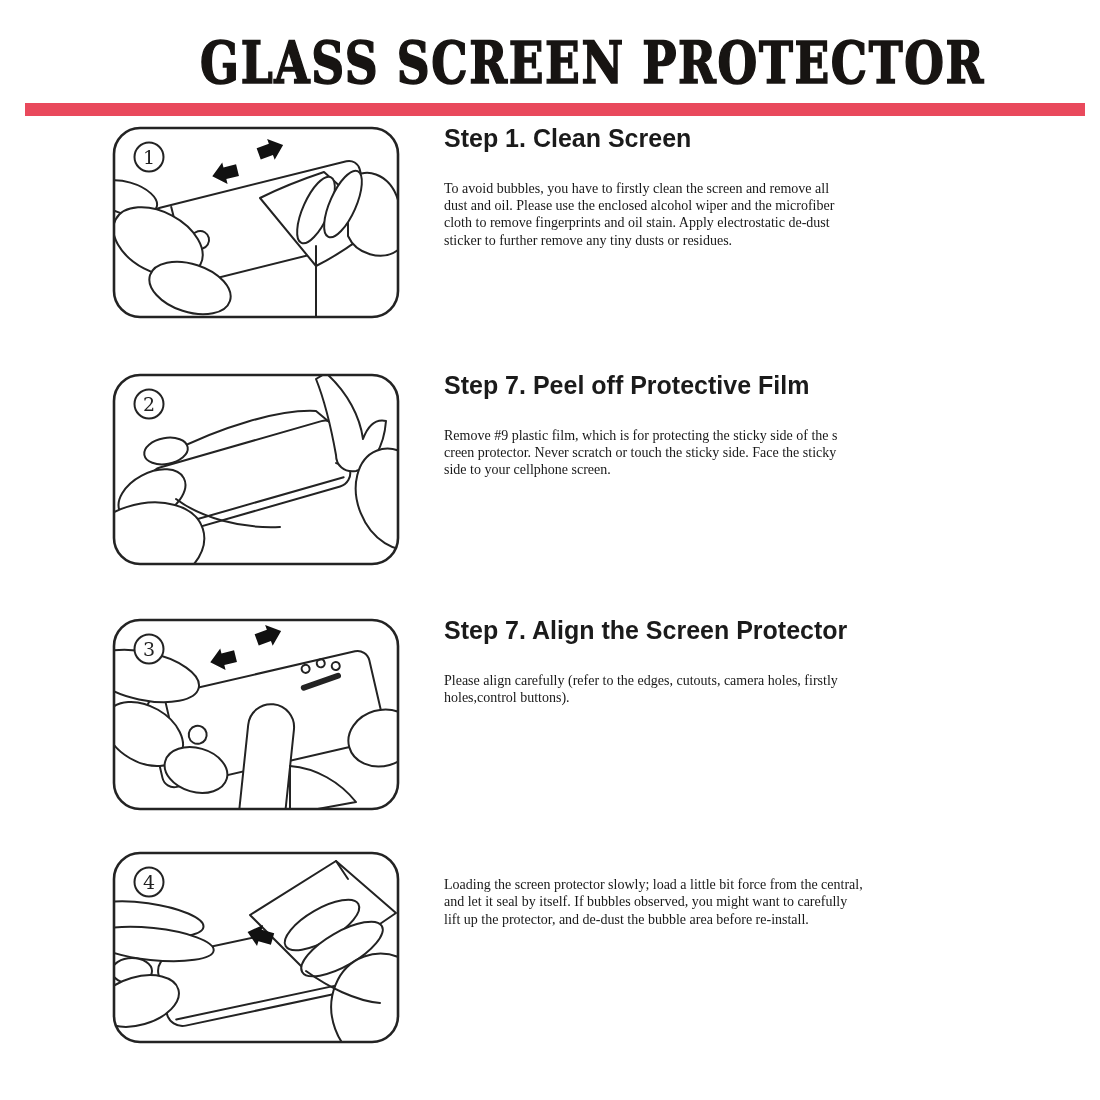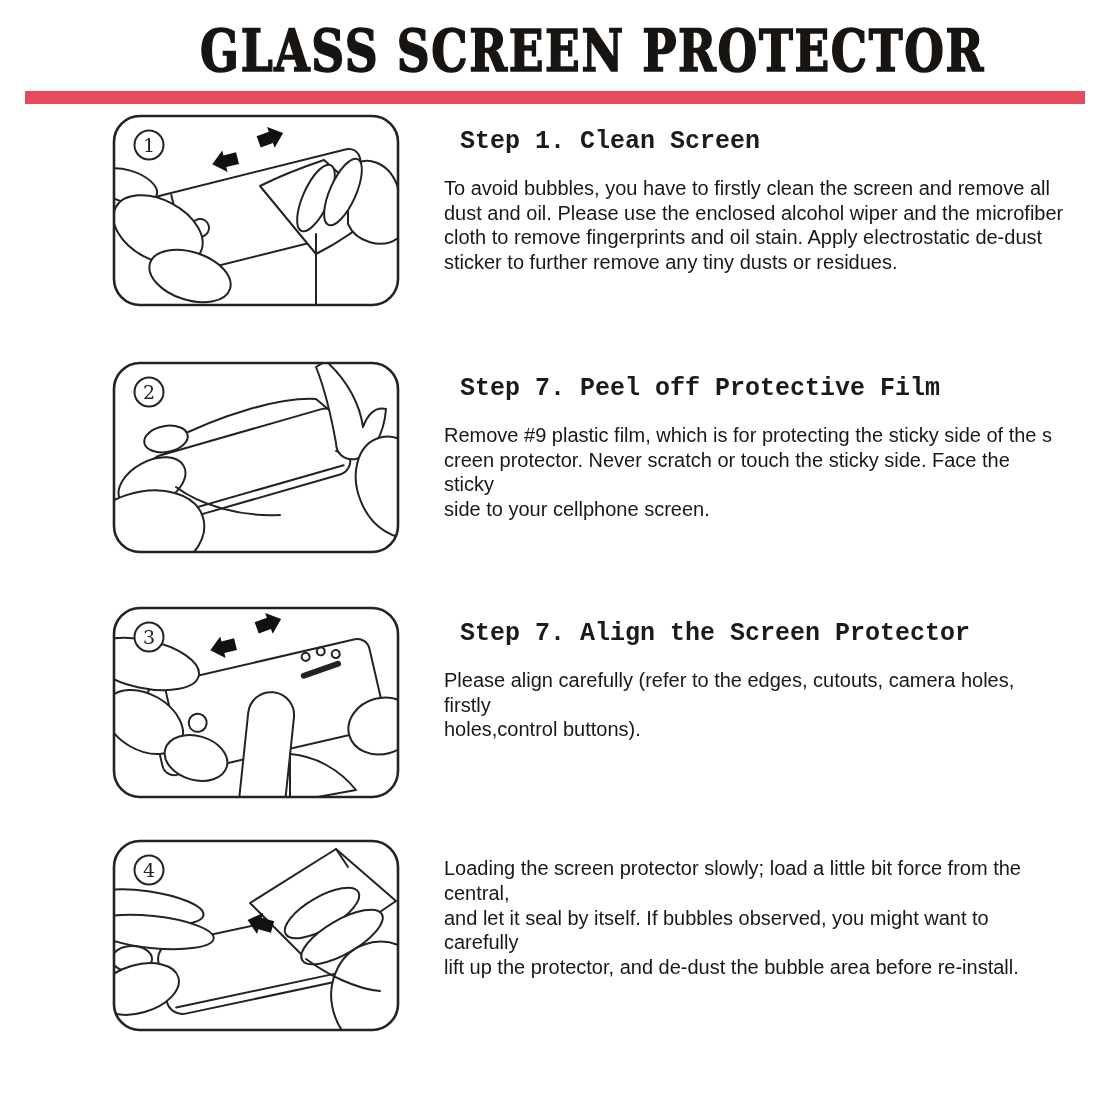--- a/index.html
+++ b/index.html
@@ -1,37 +1,37 @@
 <!DOCTYPE html>
 <html style="--accent: #e9495c;"><head>
 <meta charset="utf-8">
 <style>
   html,body{margin:0;padding:0;background:#ffffff;}
   body{width:1100px;height:1100px;overflow:hidden;font-family:"Liberation Serif",serif;color:#1c1c1c;}
 
-  .title-block{text-align:center;padding-left:85px;}
+  .title-block{text-align:center;padding-left:85px;margin-top:12px;}
   .title-line1{margin-top:22px;font-family:"DejaVu Serif",serif;font-weight:bold;font-size:57px;line-height:1.0;letter-spacing:2px;color:#171412;-webkit-text-stroke:1.6px #171412;display:inline-block;transform:scaleX(0.80);white-space:nowrap;}
   .title-line2{margin-top:6px;font-family:"DejaVu Serif",serif;font-weight:bold;font-size:57px;line-height:1.0;letter-spacing:5px;color:#171412;-webkit-text-stroke:1.6px #171412;display:inline-block;transform:scaleX(0.82);white-space:nowrap;}
   .title-row{line-height:0;}
 
   .divider{margin:12px 0 0 25px;width:1060px;height:13px;background:var(--accent,#e9495c);}
 
   .steps{padding-left:110px;}
   .step-row{display:flex;align-items:flex-start;gap:42px;}
   .step-row.r1{margin-top:8px;}
   .step-row.r2{margin-top:50px;}
   .step-row.r3{margin-top:48px;}
   .step-row.r4{margin-top:36px;}
 
   .illus-box{flex:0 0 auto;width:292px;height:197px;}
   svg{display:block;}
 
   .step-text{flex:0 0 auto;width:620px;padding-top:0px;}
-  .step-heading{font-family:Liberation Mono, monospace;font-weight:700;font-size:25px;line-height:1.15;color:#1b1b1b;margin:16px;}
-  .step-body{margin:19px 0 0 0;font-family:Liberation Sans, sans-serif;font-size:20px;line-height:1.24;color:#181818;white-space:pre-line;}
+  .step-heading{font-family:Liberation Sans, sans-serif;font-weight:700;font-size:25px;line-height:1.15;color:#1b1b1b;margin:0;}
+  .step-body{margin:27px 0 0 0;font-family:Liberation Serif, serif;font-size:14px;line-height:1.24;color:#181818;white-space:pre-line;}
 
   .num-text{font-family:"DejaVu Serif",serif;font-size:19px;fill:#222;}
 </style>
 </head>
 <body>
 
 <div class="title-block">
   <div class="title-row"><span class="title-line1">GLASS SCREEN PROTECTOR</span></div>
 </div>
 

